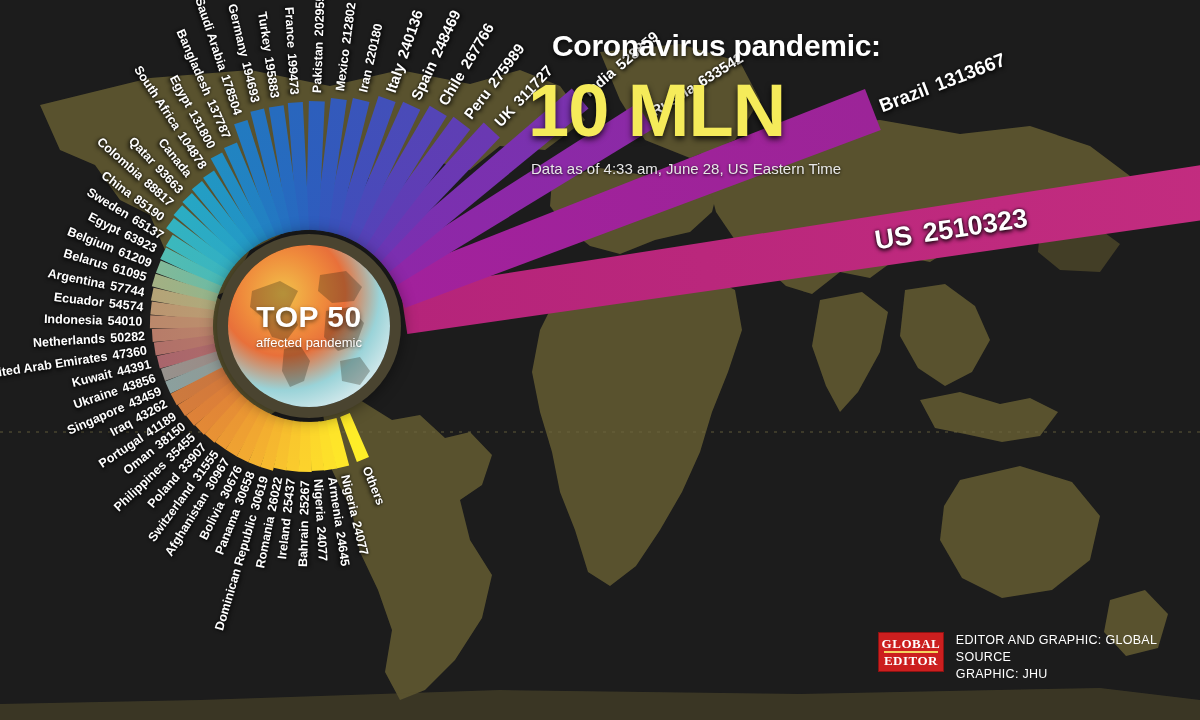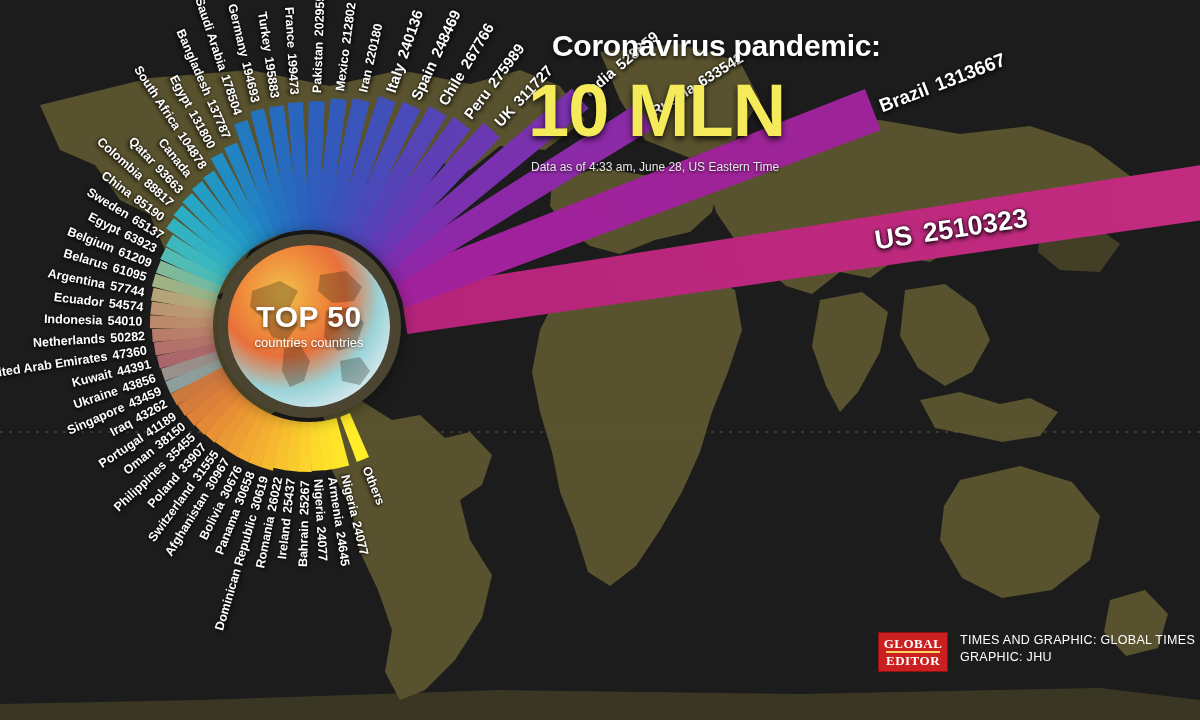--- a/index.html
+++ b/index.html
@@ -18,21 +18,21 @@
   .hdr{position:absolute;left:528px;top:28px;width:640px;}
   .hdr-line{
     color:#ffffff;font-size:30px;line-height:36px;font-weight:bold;
     letter-spacing:-0.3px;text-shadow:0 2px 4px rgba(0,0,0,.8);margin-left:24px;
   }
   .big-num{
     color:#f5eb5a;font-size:74px;line-height:78px;font-weight:bold;
     margin-top:8px;letter-spacing:-1px;text-shadow:0 3px 6px rgba(0,0,0,.8);
   }
   .sub{
-    color:#e8e8e8;font-size:12px;margin-top:10px;margin-left:3px;
+    color:#e8e8e8;font-size:15px;margin-top:10px;margin-left:3px;
     text-shadow:0 1px 3px rgba(0,0,0,.9);
   }
 
   
   .hub{
     position:absolute;left:228px;top:245px;width:162px;height:162px;
     border-radius:50%;
     background:
       radial-gradient(circle at 34% 30%, #f2c04a 0%, #ef8b3c 26%, #e8703a 40%, #9ad3d8 62%, #cfe7ea 78%, #eef6f6 100%);
     box-shadow:0 0 0 11px #4a4430, 0 0 16px 12px rgba(0,0,0,.45);
@@ -409,21 +409,21 @@
         <path d="M24,46 L52,36 L70,46 L62,62 L70,80 L58,96 L44,92 L34,72 L22,62 Z"></path>
         <path d="M56,104 L72,100 L82,116 L76,136 L62,142 L54,126 Z"></path>
         <path d="M92,30 L118,26 L134,42 L126,56 L104,58 L90,46 Z"></path>
         <path d="M98,66 L122,62 L136,78 L128,100 L110,106 L96,92 Z"></path>
         <path d="M112,116 L132,112 L142,126 L132,140 L114,136 Z"></path>
       </g>
     </svg>
   </div>
   <div class="hub-txt">
     <div class="hub-title">TOP 50</div>
-    <div class="hub-sub">countries countries</div>
+    <div class="hub-sub">affected pandemic</div>
   </div>
 
   <div class="overlay" id="labels">
       <div class="lab huge inbar" style="left: 874.519px; top: 241.483px; transform-origin: 0px 0px; transform: rotate(-8.5deg) translateY(-50%);"><span class="nm">US</span><span class="vl">2510323</span></div>
       <div class="lab large" style="left: 880.351px; top: 106.679px; transform-origin: 0px 0px; transform: rotate(-21deg) translateY(-50%);"><span class="nm">Brazil</span><span class="vl">1313667</span></div>
       <div class="lab mid" style="left: 651.611px; top: 111.913px; transform-origin: 0px 0px; transform: rotate(-32deg) translateY(-50%);"><span class="nm">Russia</span><span class="vl">633542</span></div>
       <div class="lab mid" style="left: 586.308px; top: 93.3109px; transform-origin: 0px 0px; transform: rotate(-40deg) translateY(-50%);"><span class="nm">India</span><span class="vl">528859</span></div>
       <div class="lab mid" style="left: 497.232px; top: 124.146px; transform-origin: 0px 0px; transform: rotate(-47deg) translateY(-50%);"><span class="nm">UK</span><span class="vl">311727</span></div>
       <div class="lab mid" style="left: 466.676px; top: 116.757px; transform-origin: 0px 0px; transform: rotate(-53deg) translateY(-50%);"><span class="nm">Peru</span><span class="vl">275989</span></div>
       <div class="lab mid" style="left: 442.395px; top: 103.994px; transform-origin: 0px 0px; transform: rotate(-59deg) translateY(-50%);"><span class="nm">Chile</span><span class="vl">267766</span></div>
@@ -480,18 +480,18 @@
     <div class="sub">Data as of 4:33 am, June 28, US Eastern Time</div>
   </div>
 
   <div class="footer">
     <div class="gt-logo">
       <div>GLOBAL</div>
       <div class="bar"></div>
       <div>EDITOR</div>
     </div>
     <div class="credits">
-      <div>TIMES AND GRAPHIC: GLOBAL TIMES</div>
+      <div>EDITOR AND GRAPHIC: GLOBAL SOURCE</div>
       <div>GRAPHIC: JHU</div>
     </div>
   </div>
 
 </div>
 
 </body></html>

